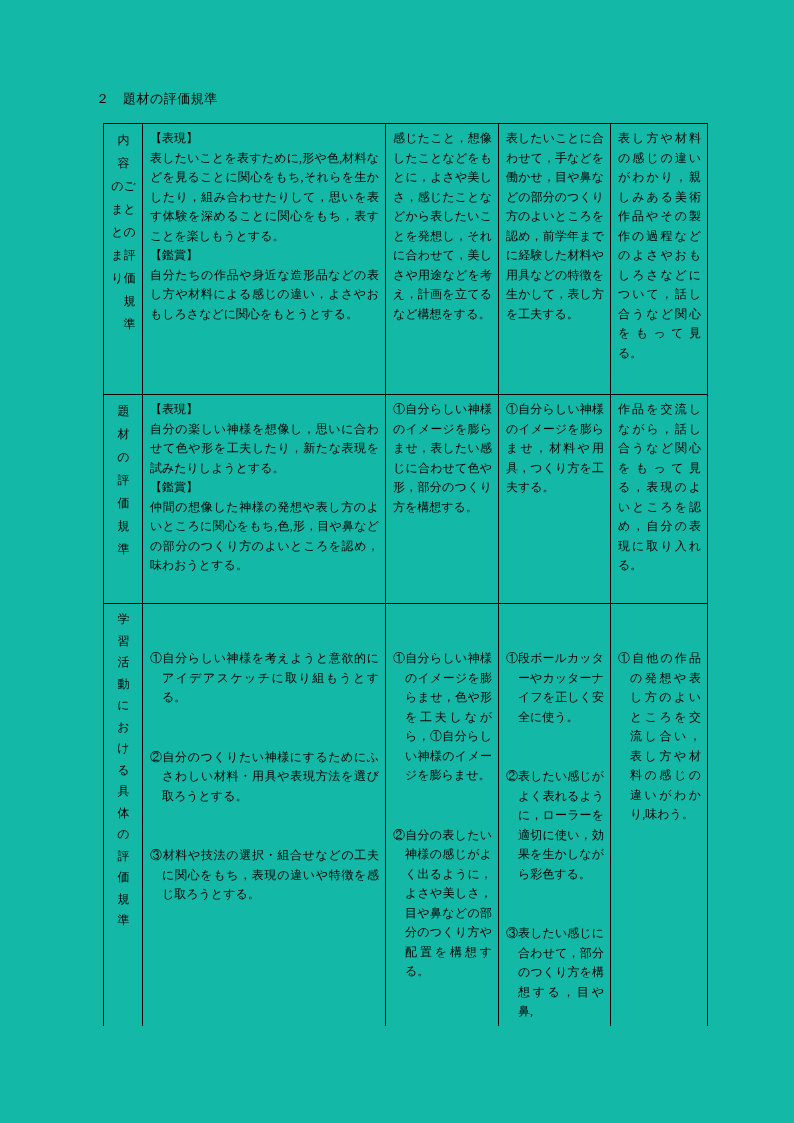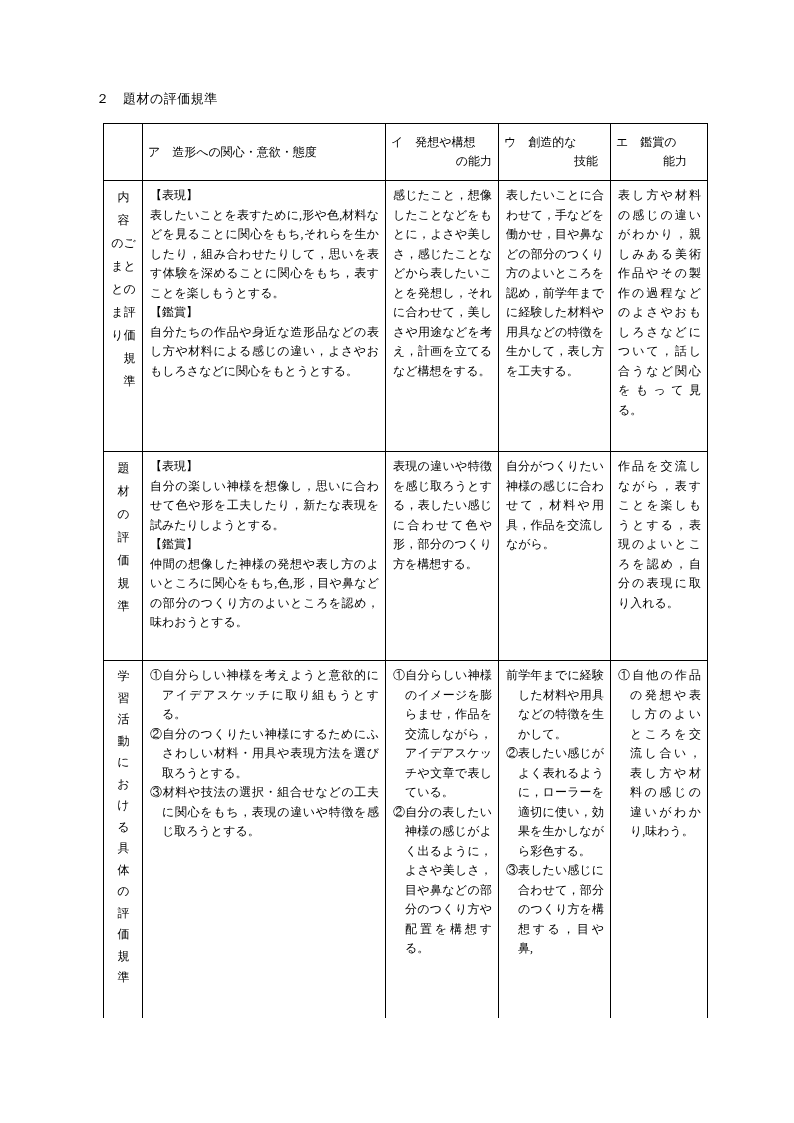--- a/index.html
+++ b/index.html
@@ -5,21 +5,21 @@
   html, body {
     margin: 0;
     padding: 0;
     background: #e8e8e8;
   }
   .page {
     position: relative;
     width: 794px;
     height: 1123px;
     margin: 0 auto;
-    background: #ffffff;
+    background: #14b8a6;
     color: #000000;
     font-family: "Liberation Serif", "DejaVu Serif", serif;
     overflow: hidden;
   }
   .doc-title {
     position: absolute;
     left: 96px;
     top: 90px;
     font-size: 13px;
     letter-spacing: 0.5px;
@@ -68,57 +68,40 @@
   }
   .h1 { text-align: left; white-space: nowrap; }
   .h2 { text-align: right; }
   .h2-b { padding-right: 1px; }
   .h2-c { padding-right: 7px; }
   .h2-d { padding-right: 15px; }
   .hang {
     padding-left: 12px;
     text-indent: -12px;
     text-align: justify;
+    margin-top: 40px;
   }
 </style>
 </head>
 <body>
 
 <div class="page">
 
   <div class="doc-title">２　題材の評価規準</div>
 
   <table class="rubric">
     <colgroup>
       <col style="width:39px">
       <col style="width:243px">
       <col style="width:113px">
       <col style="width:112px">
       <col style="width:97px">
     </colgroup>
 
     <tbody>
-        <tr class="hdr">
-      <td class="lbl"></td>
-      <td>
-        <div class="h1">ア　造形への関心・意欲・態度</div>
-      </td>
-      <td>
-        <div class="h1">イ　発想や構想</div>
-        <div class="h2 h2-b">の能力</div>
-      </td>
-      <td>
-        <div class="h1">ウ　創造的な</div>
-        <div class="h2 h2-c">技能</div>
-      </td>
-      <td>
-        <div class="h1">エ　鑑賞の</div>
-        <div class="h2 h2-d">能力</div>
-      </td>
-    </tr>
 
     <tr class="r1">
       <td class="lbl">
         <div class="vlabel">内　
 容　
 のご
 まと
 との
 ま評
 り価
@@ -141,23 +124,23 @@
 の
 評
 価
 規
 準</div>
       </td>
       <td class="cell">【表現】
 自分の楽しい神様を想像し，思いに合わせて色や形を工夫したり，新たな表現を試みたりしようとする。
 【鑑賞】
 仲間の想像した神様の発想や表し方のよいところに関心をもち,色,形，目や鼻などの部分のつくり方のよいところを認め，味わおうとする。</td>
-      <td class="cell">表現の違いや特徴を感じ取ろうとする，表したい感じに合わせて色や形，部分のつくり方を構想する。</td>
-      <td class="cell">自分がつくりたい神様の感じに合わせて，材料や用具，作品を交流しながら。</td>
-      <td class="cell">作品を交流しながら，表すことを楽しもうとする，表現のよいところを認め，自分の表現に取り入れる。</td>
+      <td class="cell">①自分らしい神様のイメージを膨らませ，表したい感じに合わせて色や形，部分のつくり方を構想する。</td>
+      <td class="cell">①自分らしい神様のイメージを膨らませ，材料や用具，つくり方を工夫する。</td>
+      <td class="cell">作品を交流しながら，話し合うなど関心をもって見る，表現のよいところを認め，自分の表現に取り入れる。</td>
     </tr>
 
     <tr class="r3">
       <td class="lbl">
         <div class="vlabel">学
 習
 活
 動
 に
 お
@@ -170,25 +153,25 @@
 価
 規
 準</div>
       </td>
       <td>
         <div class="hang">①自分らしい神様を考えようと意欲的にアイデアスケッチに取り組もうとする。</div>
         <div class="hang">②自分のつくりたい神様にするためにふさわしい材料・用具や表現方法を選び取ろうとする。</div>
         <div class="hang">③材料や技法の選択・組合せなどの工夫に関心をもち，表現の違いや特徴を感じ取ろうとする。</div>
       </td>
       <td>
-        <div class="hang">①自分らしい神様のイメージを膨らませ，作品を交流しながら，アイデアスケッチや文章で表している。</div>
+        <div class="hang">①自分らしい神様のイメージを膨らませ，色や形を工夫しながら，①自分らしい神様のイメージを膨らませ。</div>
         <div class="hang">②自分の表したい神様の感じがよく出るように，よさや美しさ，目や鼻などの部分のつくり方や配置を構想する。</div>
       </td>
       <td>
-        <div class="hang">前学年までに経験した材料や用具などの特徴を生かして。</div>
+        <div class="hang">①段ボールカッターやカッターナイフを正しく安全に使う。</div>
         <div class="hang">②表したい感じがよく表れるように，ローラーを適切に使い，効果を生かしながら彩色する。</div>
         <div class="hang">③表したい感じに合わせて，部分のつくり方を構想する，目や鼻,</div>
       </td>
       <td>
         <div class="hang">①自他の作品の発想や表し方のよいところを交流し合い，表し方や材料の感じの違いがわかり,味わう。</div>
       </td>
     </tr>
   </tbody>
     </table>
 

